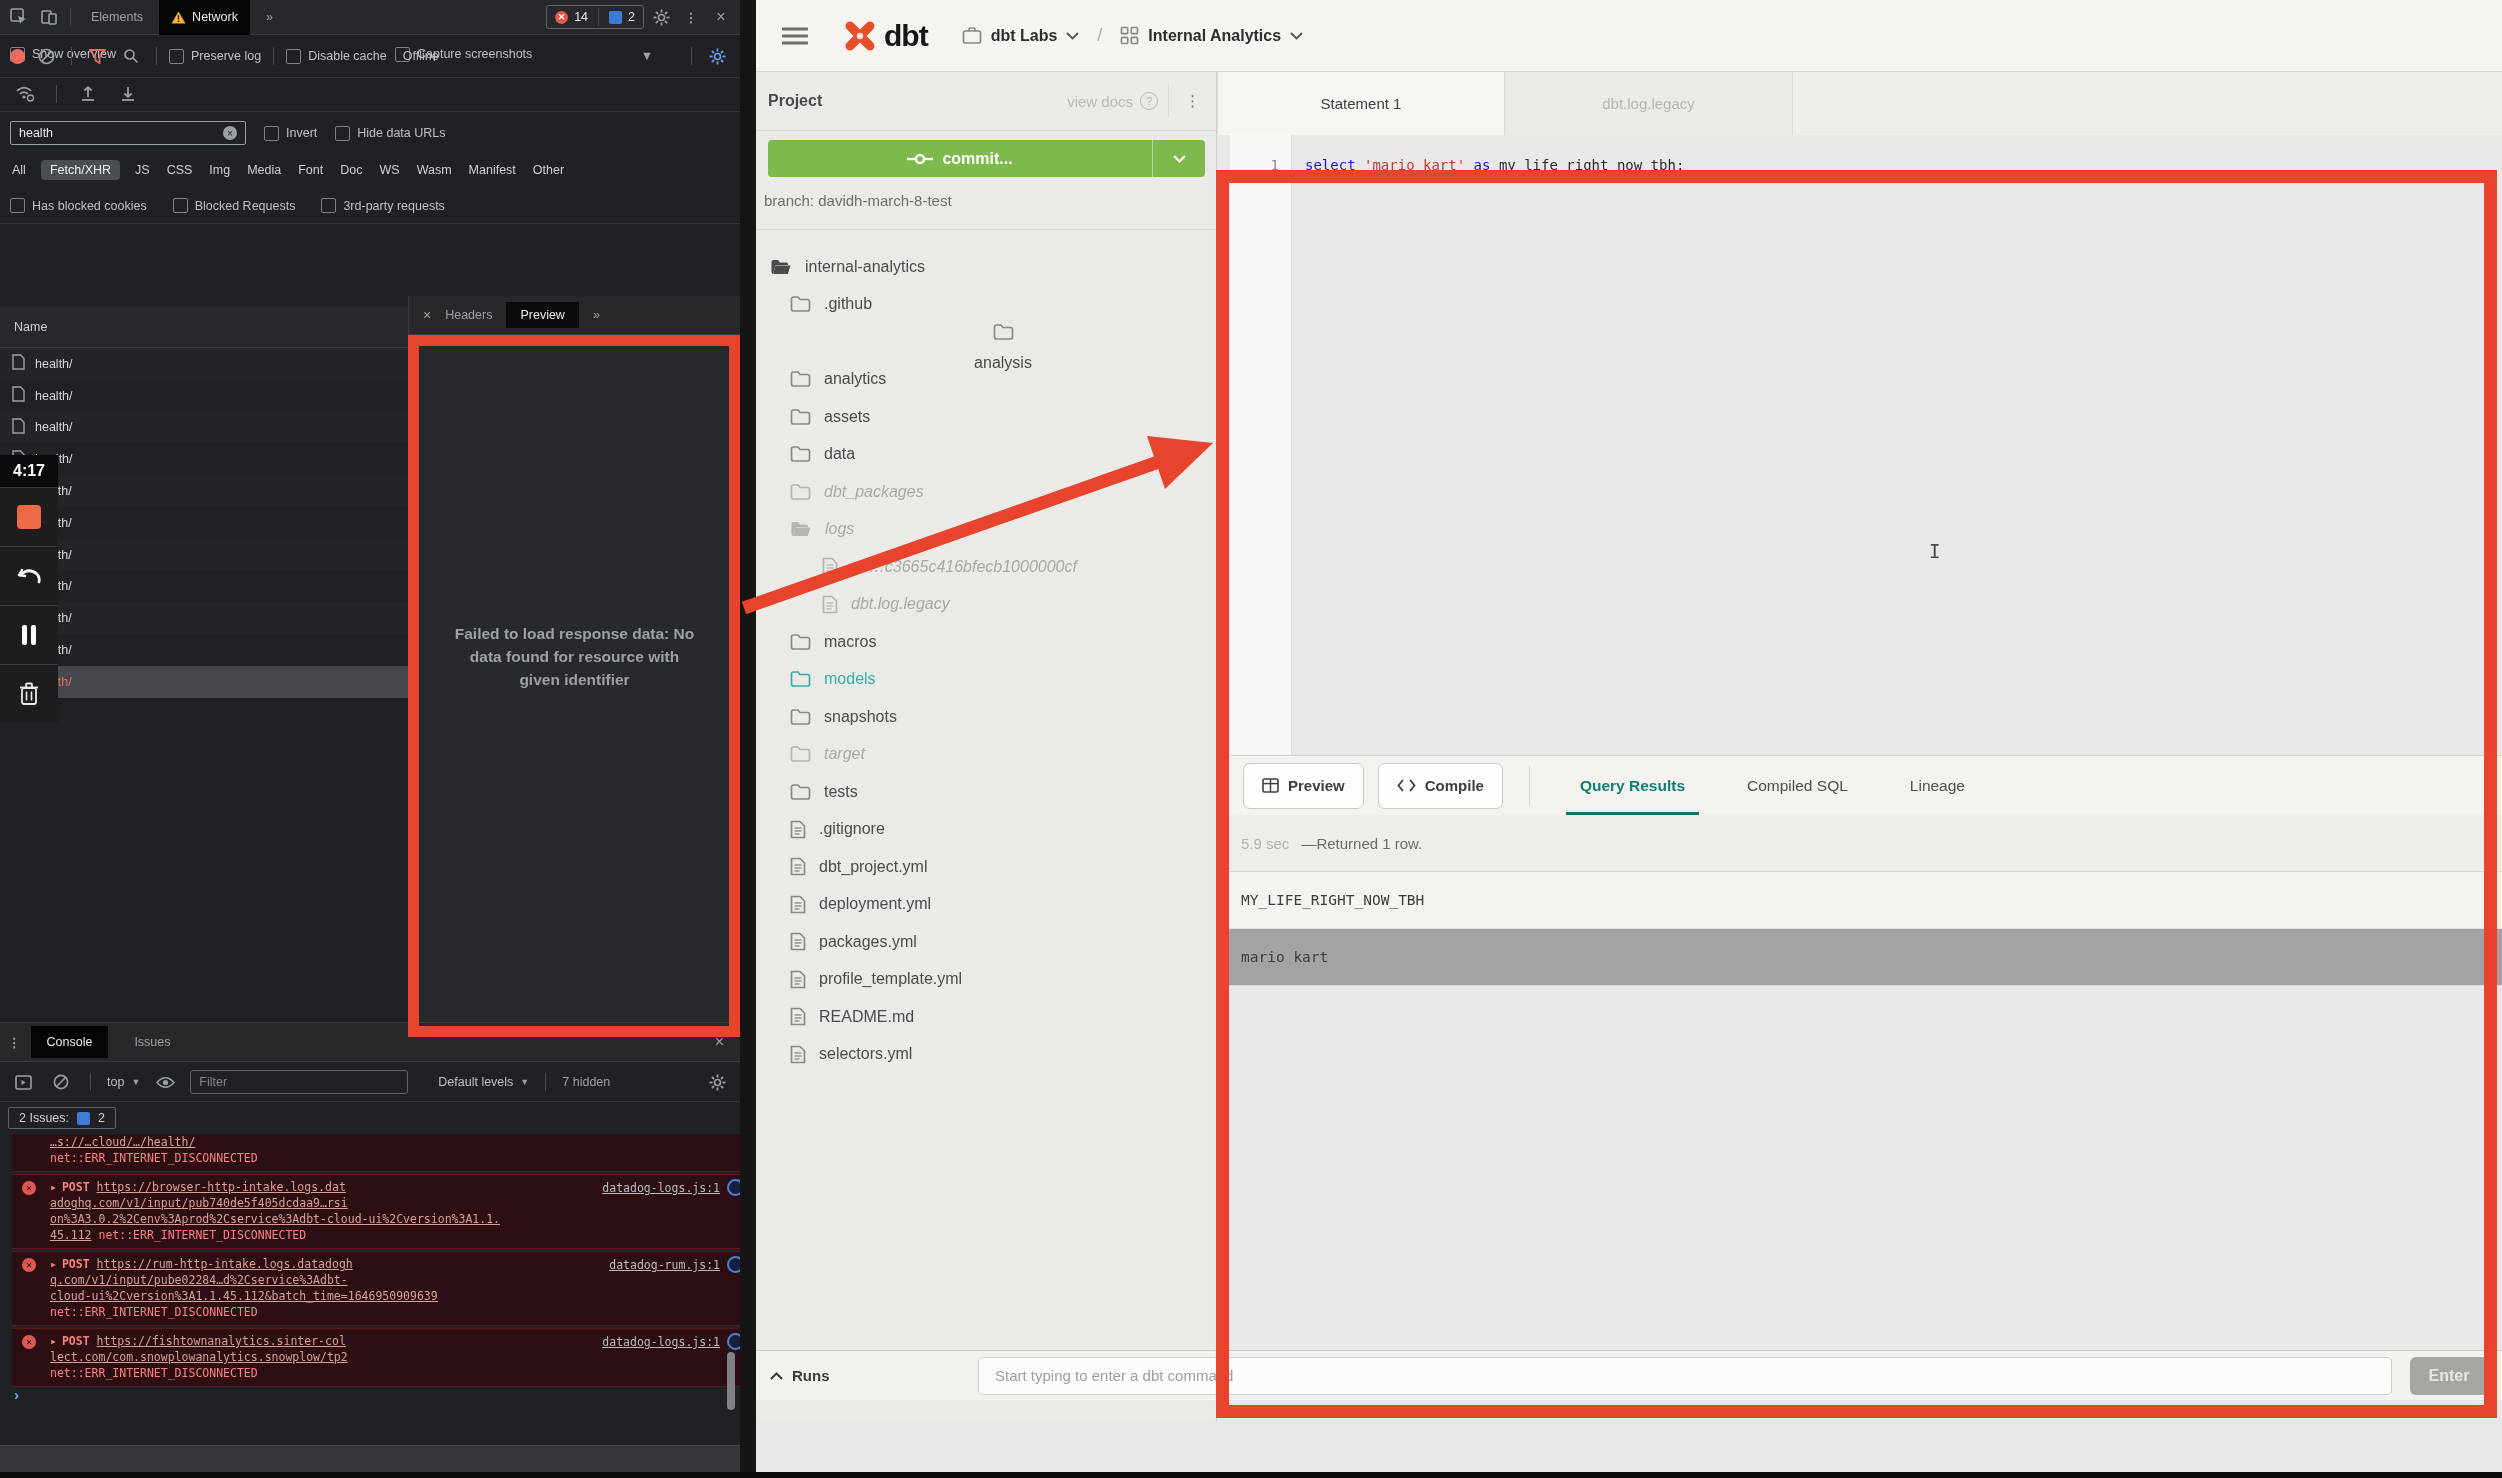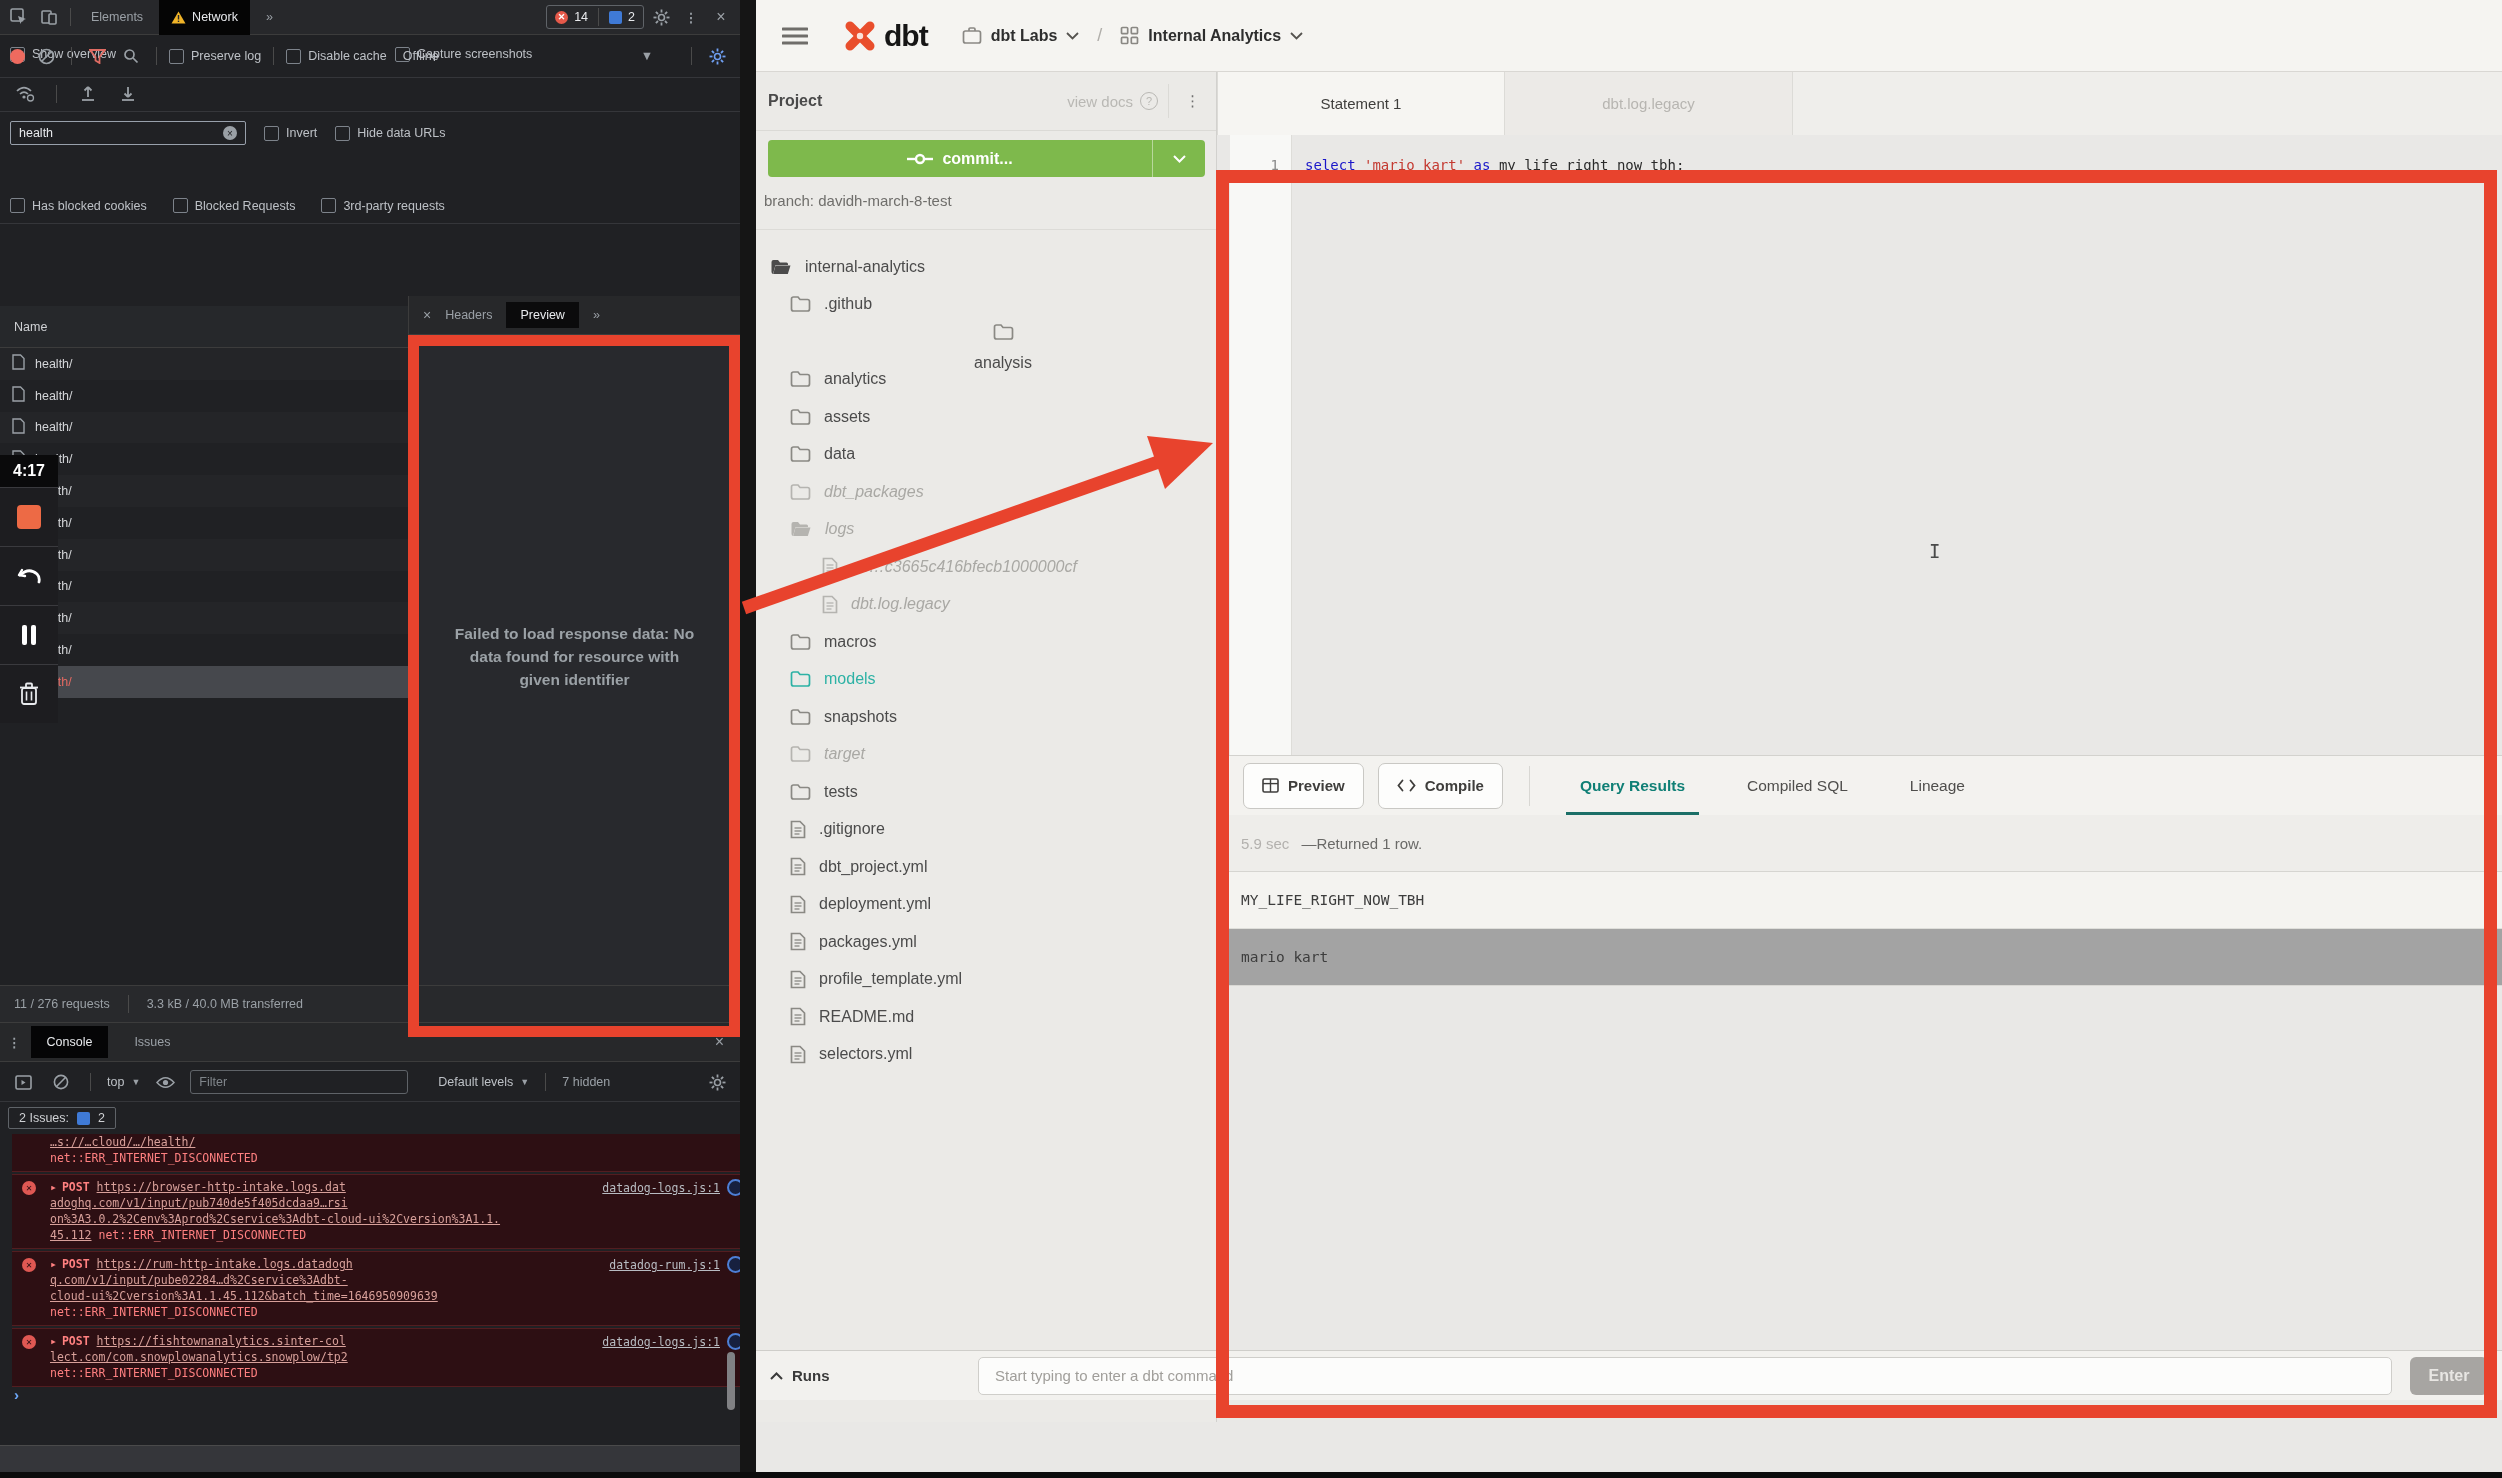--- a/index.html
+++ b/index.html
@@ -276,20 +276,34 @@
       <span class="cbl">
           <span class="cb"></span>
           <span>Invert</span>
         </span>
       <span class="cbl">
           <span class="cb"></span>
           <span>Hide data URLs</span>
         </span>
     </div>
 
+    <div class="dt-row dt-chiprow" id="chiprow">
+        <span class="chip">All</span>
+        <span class="chip sel">Fetch/XHR</span>
+        <span class="chip">JS</span>
+        <span class="chip">CSS</span>
+        <span class="chip">Img</span>
+        <span class="chip">Media</span>
+        <span class="chip">Font</span>
+        <span class="chip">Doc</span>
+        <span class="chip">WS</span>
+        <span class="chip">Wasm</span>
+        <span class="chip">Manifest</span>
+        <span class="chip">Other</span>
+      </div>
 
     <div class="dt-row dt-checkrow" id="checkrow">
         <span class="cbl">
           <span class="cb"></span>
           <span>Has blocked cookies</span>
         </span>
         <span class="cbl">
           <span class="cb"></span>
           <span>Blocked Requests</span>
         </span>
@@ -375,25 +389,20 @@
       <span style="font-size:14px;">×</span>
       <span>Headers</span>
       <span class="det-chip">Preview</span>
       <span>»</span>
     </div>
 
     <div class="dt-preview">
       <div class="msg">Failed to load response data: No data found for resource with given identifier</div>
     </div>
 
-    <div class="dt-row dt-status">
-      <span>11 / 276 requests</span>
-      <span class="vsep"></span>
-      <span>3.3 kB / 40.0 MB transferred</span>
-    </div>
 
     <div class="dt-row con-tabs">
       <span style="color:#9aa0a6;font-weight:bold;">⋮</span>
       <span class="con-tab active">Console</span>
       <span class="con-tab">Issues</span>
       <span class="spacer"></span>
       <span style="color:#9aa0a6;font-size:16px;padding-right:8px;">×</span>
     </div>
 
     <div class="dt-row con-toolbar">

